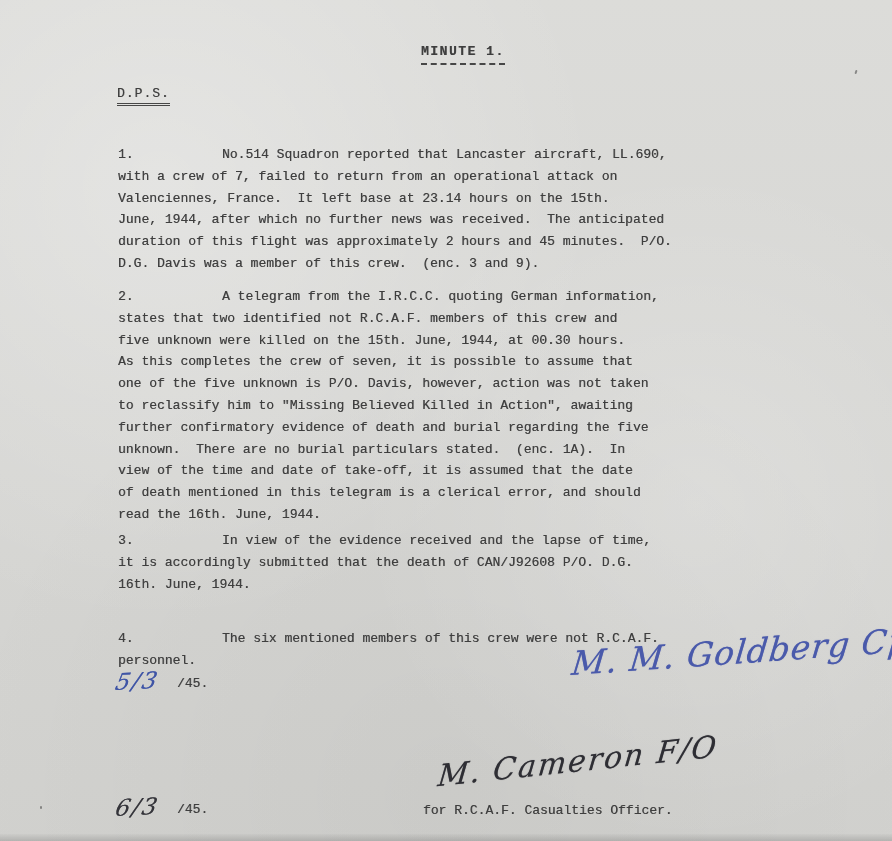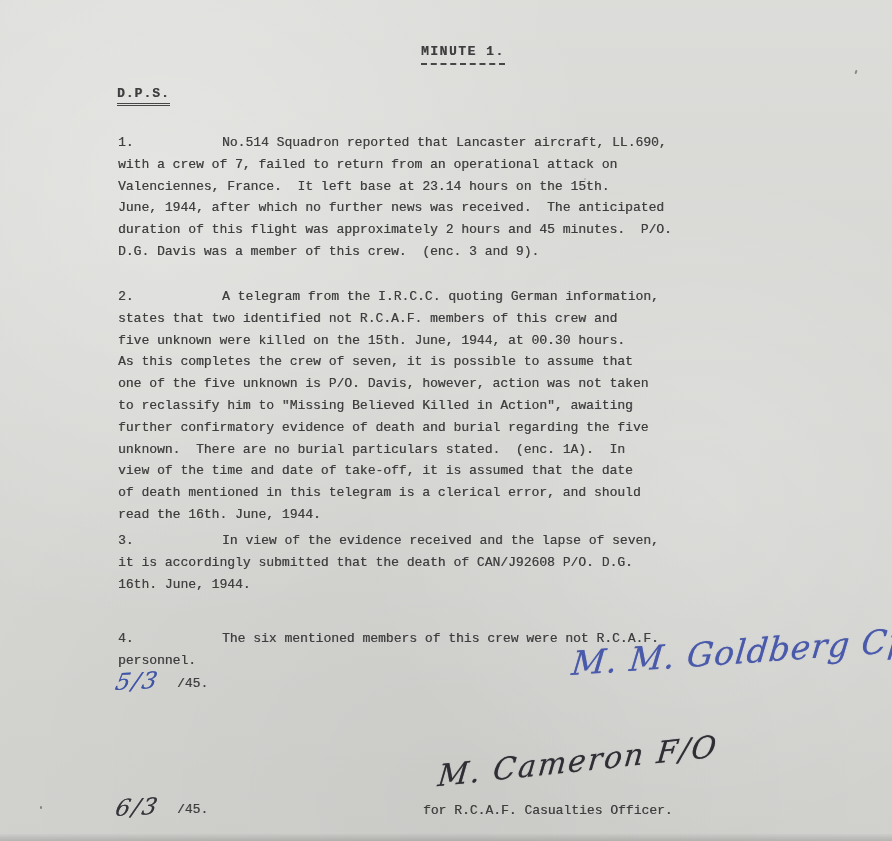--- a/index.html
+++ b/index.html
@@ -31,26 +31,26 @@
     white-space:pre;
   }
   .doc-title{
     position:absolute;top:44px;left:421px;
     font-weight:bold;letter-spacing:1.5px;
     border-bottom:2px dashed #474747;
     padding-bottom:4px;
   }
   .section-heading{
     position:absolute;top:86px;left:117px;
-    font-weight:bold;letter-spacing:1px;
+    font-weight:normal;letter-spacing:1px;
     border-bottom:3px double #474747;
     padding-bottom:2px;
   }
   .para{position:absolute;left:118px;width:770px;}
-  .p1{top:132px;} .p2{top:286px;} .p3{top:530px;} .p4{top:628px;}
+  .p1{top:144px;} .p2{top:286px;} .p3{top:530px;} .p4{top:628px;}
   .tline{line-height:21.8px;}
   .pnum{display:inline-block;width:104px;}
   .signature{
     font-family:"DejaVu Serif",serif;
     font-style:italic;
     white-space:nowrap;
   }
   .sig-goldberg{
     position:absolute;top:644px;left:572px;
     font-size:33px;
@@ -94,21 +94,21 @@
 <body>
 
 <div class="paper">
 
   <div class="typed doc-title">MINUTE 1.</div>
 
   <div class="typed section-heading">D.P.S.</div>
 
   <div class="typed para p1"><div class="tline"><span class="pnum">1.</span><span>No.514 Squadron reported that Lancaster aircraft, LL.690,</span></div><div class="tline">with a crew of 7, failed to return from an operational attack on</div><div class="tline">Valenciennes, France.  It left base at 23.14 hours on the 15th.</div><div class="tline">June, 1944, after which no further news was received.  The anticipated</div><div class="tline">duration of this flight was approximately 2 hours and 45 minutes.  P/O.</div><div class="tline">D.G. Davis was a member of this crew.  (enc. 3 and 9).</div></div>
   <div class="typed para p2"><div class="tline"><span class="pnum">2.</span><span>A telegram from the I.R.C.C. quoting German information,</span></div><div class="tline">states that two identified not R.C.A.F. members of this crew and</div><div class="tline">five unknown were killed on the 15th. June, 1944, at 00.30 hours.</div><div class="tline">As this completes the crew of seven, it is possible to assume that</div><div class="tline">one of the five unknown is P/O. Davis, however, action was not taken</div><div class="tline">to reclassify him to "Missing Believed Killed in Action", awaiting</div><div class="tline">further confirmatory evidence of death and burial regarding the five</div><div class="tline">unknown.  There are no burial particulars stated.  (enc. 1A).  In</div><div class="tline">view of the time and date of take-off, it is assumed that the date</div><div class="tline">of death mentioned in this telegram is a clerical error, and should</div><div class="tline">read the 16th. June, 1944.</div></div>
-  <div class="typed para p3"><div class="tline"><span class="pnum">3.</span><span>In view of the evidence received and the lapse of seven,</span></div><div class="tline">it is accordingly submitted that the death of CAN/J92608 P/O. D.G.</div><div class="tline">16th. June, 1944.</div></div>
+  <div class="typed para p3"><div class="tline"><span class="pnum">3.</span><span>In view of the evidence received and the lapse of time,</span></div><div class="tline">it is accordingly submitted that the death of CAN/J92608 P/O. D.G.</div><div class="tline">16th. June, 1944.</div></div>
   <div class="typed para p4"><div class="tline"><span class="pnum">4.</span><span>The six mentioned members of this crew were not R.C.A.F.</span></div><div class="tline">personnel.</div></div>
 
   <div class="signature sig-goldberg">M. M. Goldberg Cpl.</div>
 
   <div class="date-line date-1">
     <span class="hand hand-blue">5/3</span><span class="typed date-typed">/45.</span>
   </div>
 
   <div class="signature sig-cameron">M. Cameron F/O</div>
 

